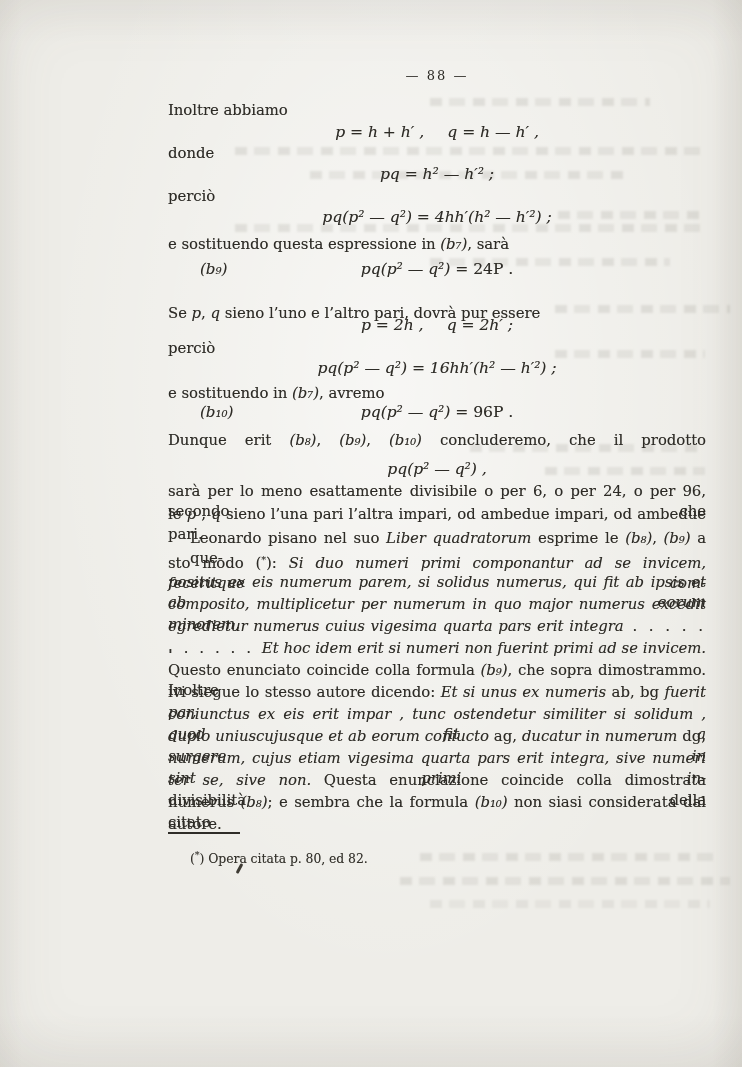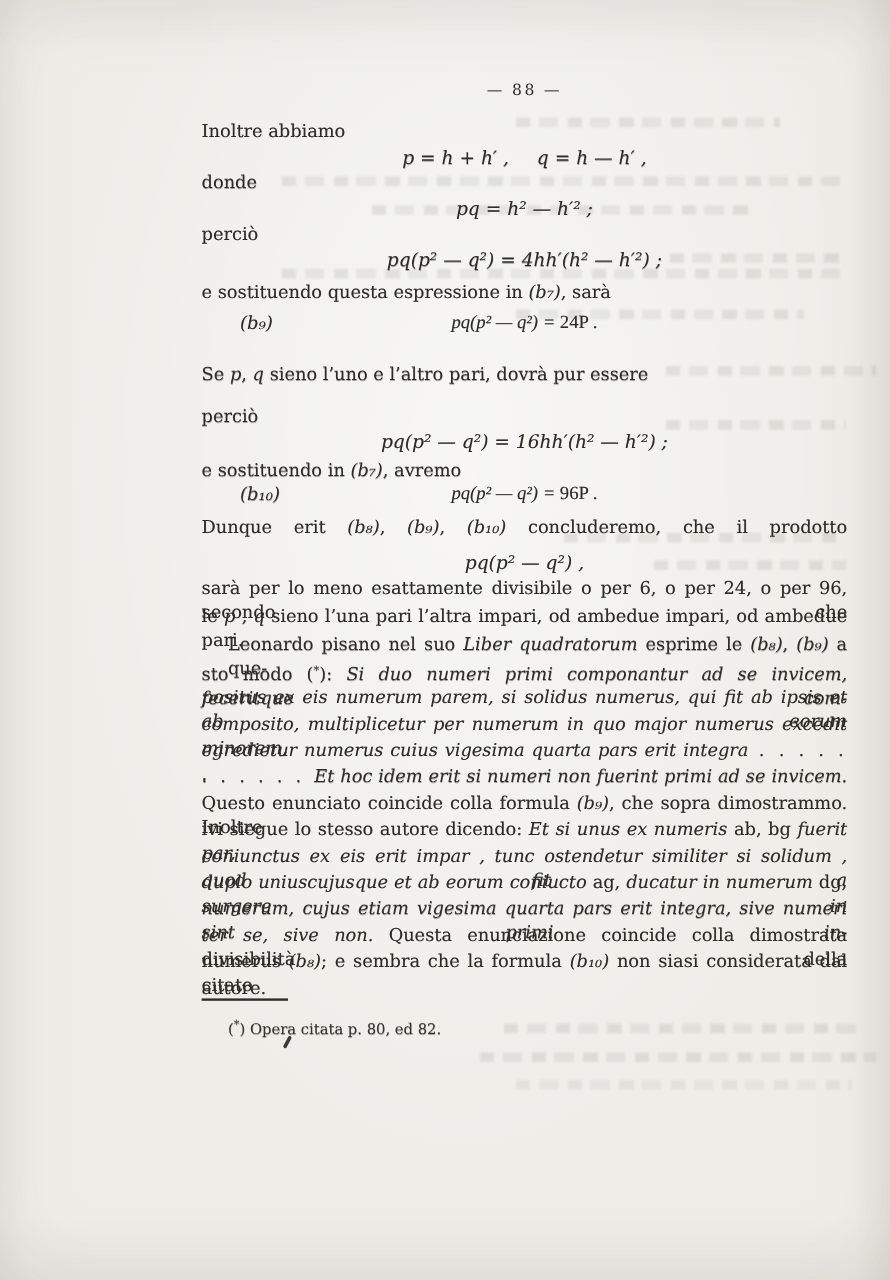--- a/index.html
+++ b/index.html
@@ -23,21 +23,21 @@
   }
   .blk {
     position:absolute; left:0; width:538px;
     font-size:14.8px; line-height:20px;
     text-shadow: 0.2px 0.2px 0.35px rgba(45,42,36,0.40);
   }
   .blk.formula { text-align:center; font-size:15.5px; }
   .blk.eq { height:22px; }
   .just { text-align:justify; text-align-last:justify; }
   .eq-label { position:absolute; left:32px; top:0; font-style:italic; font-size:15px; }
-  .eq-body { display:block; text-align:center; font-size:15.5px;font-family:Liberation Serif, serif; }
+  .eq-body { display:block; text-align:center; font-size:15.5px; }
   .sg-r { font-style:normal; }
   .sg-i, .sg-m { font-style:italic; }
   .sg-s { font-size:9.5px; vertical-align:5px; }
   .sg-d { letter-spacing:3px; }
   .fn { font-size:12.3px; color:#34322c; }
   .rule { position:absolute; background:#2f2d28; }
   .ghost {
     position:absolute; height:8px; opacity:.5; filter:blur(1.1px);
     background:repeating-linear-gradient(90deg,
       rgba(125,122,112,.32) 0 12px, rgba(125,122,112,0) 12px 19px,
@@ -78,20 +78,21 @@
       <div class="blk line" style="top: 143px;"><span class="sg-r">donde</span></div>
       <div class="blk formula" style="top: 164px;"><span class="sg-m">pq = h² — h′² ;</span></div>
       <div class="blk line" style="top: 186px;"><span class="sg-r">perciò</span></div>
       <div class="blk formula" style="top: 207px;"><span class="sg-m">pq(p² — q²) = 4hh′(h² — h′²) ;</span></div>
       <div class="blk line" style="top: 234px;"><span class="sg-r">e sostituendo questa espressione in </span><span class="sg-m">(b₇)</span><span class="sg-r">, sarà</span></div>
       <div class="blk eq" style="top: 259px;">
         <span class="eq-label"><span class="sg-m">(b₉)</span></span>
         <span class="eq-body"><span class="sg-m">pq(p² — q²) = </span><span class="sg-r">24P .</span></span>
       </div>
       <div class="blk line" style="top: 287px; margin-top: 16px;"><span class="sg-r">Se </span><span class="sg-m">p</span><span class="sg-r">, </span><span class="sg-m">q</span><span class="sg-r"> sieno l’uno e l’altro pari, dovrà pur essere</span></div>
+      <div class="blk formula" style="top: 315px;"><span class="sg-m">p = 2h ,</span><span class="sg-r">  </span><span class="sg-m">q = 2h′ ;</span></div>
       <div class="blk line" style="top: 338px;"><span class="sg-r">perciò</span></div>
       <div class="blk formula" style="top: 358px;"><span class="sg-m">pq(p² — q²) = 16hh′(h² — h′²) ;</span></div>
       <div class="blk line" style="top: 383px;"><span class="sg-r">e sostituendo in </span><span class="sg-m">(b₇)</span><span class="sg-r">, avremo</span></div>
       <div class="blk eq" style="top: 402px;">
         <span class="eq-label"><span class="sg-m">(b₁₀)</span></span>
         <span class="eq-body"><span class="sg-m">pq(p² — q²) = </span><span class="sg-r">96P .</span></span>
       </div>
       <div class="blk line just" style="top: 430px;"><span class="sg-r">Dunque erit </span><span class="sg-m">(b₈)</span><span class="sg-r">, </span><span class="sg-m">(b₉)</span><span class="sg-r">, </span><span class="sg-m">(b₁₀)</span><span class="sg-r"> concluderemo, che il prodotto</span></div>
       <div class="blk formula" style="top: 459px;"><span class="sg-m">pq(p² — q²) ,</span></div>
       <div class="blk line just" style="top: 481px;"><span class="sg-r">sarà per lo meno esattamente divisibile o per 6, o per 24, o per 96, secondo che</span></div>

